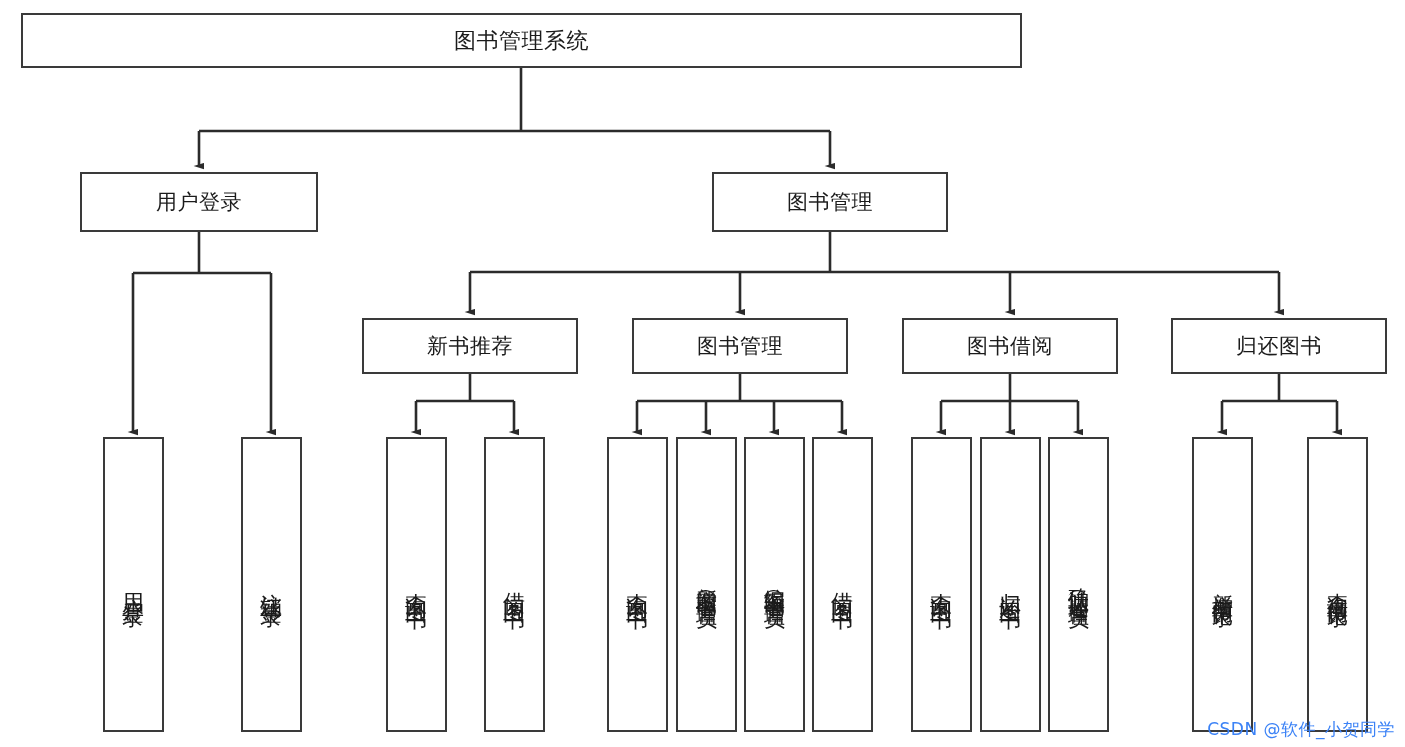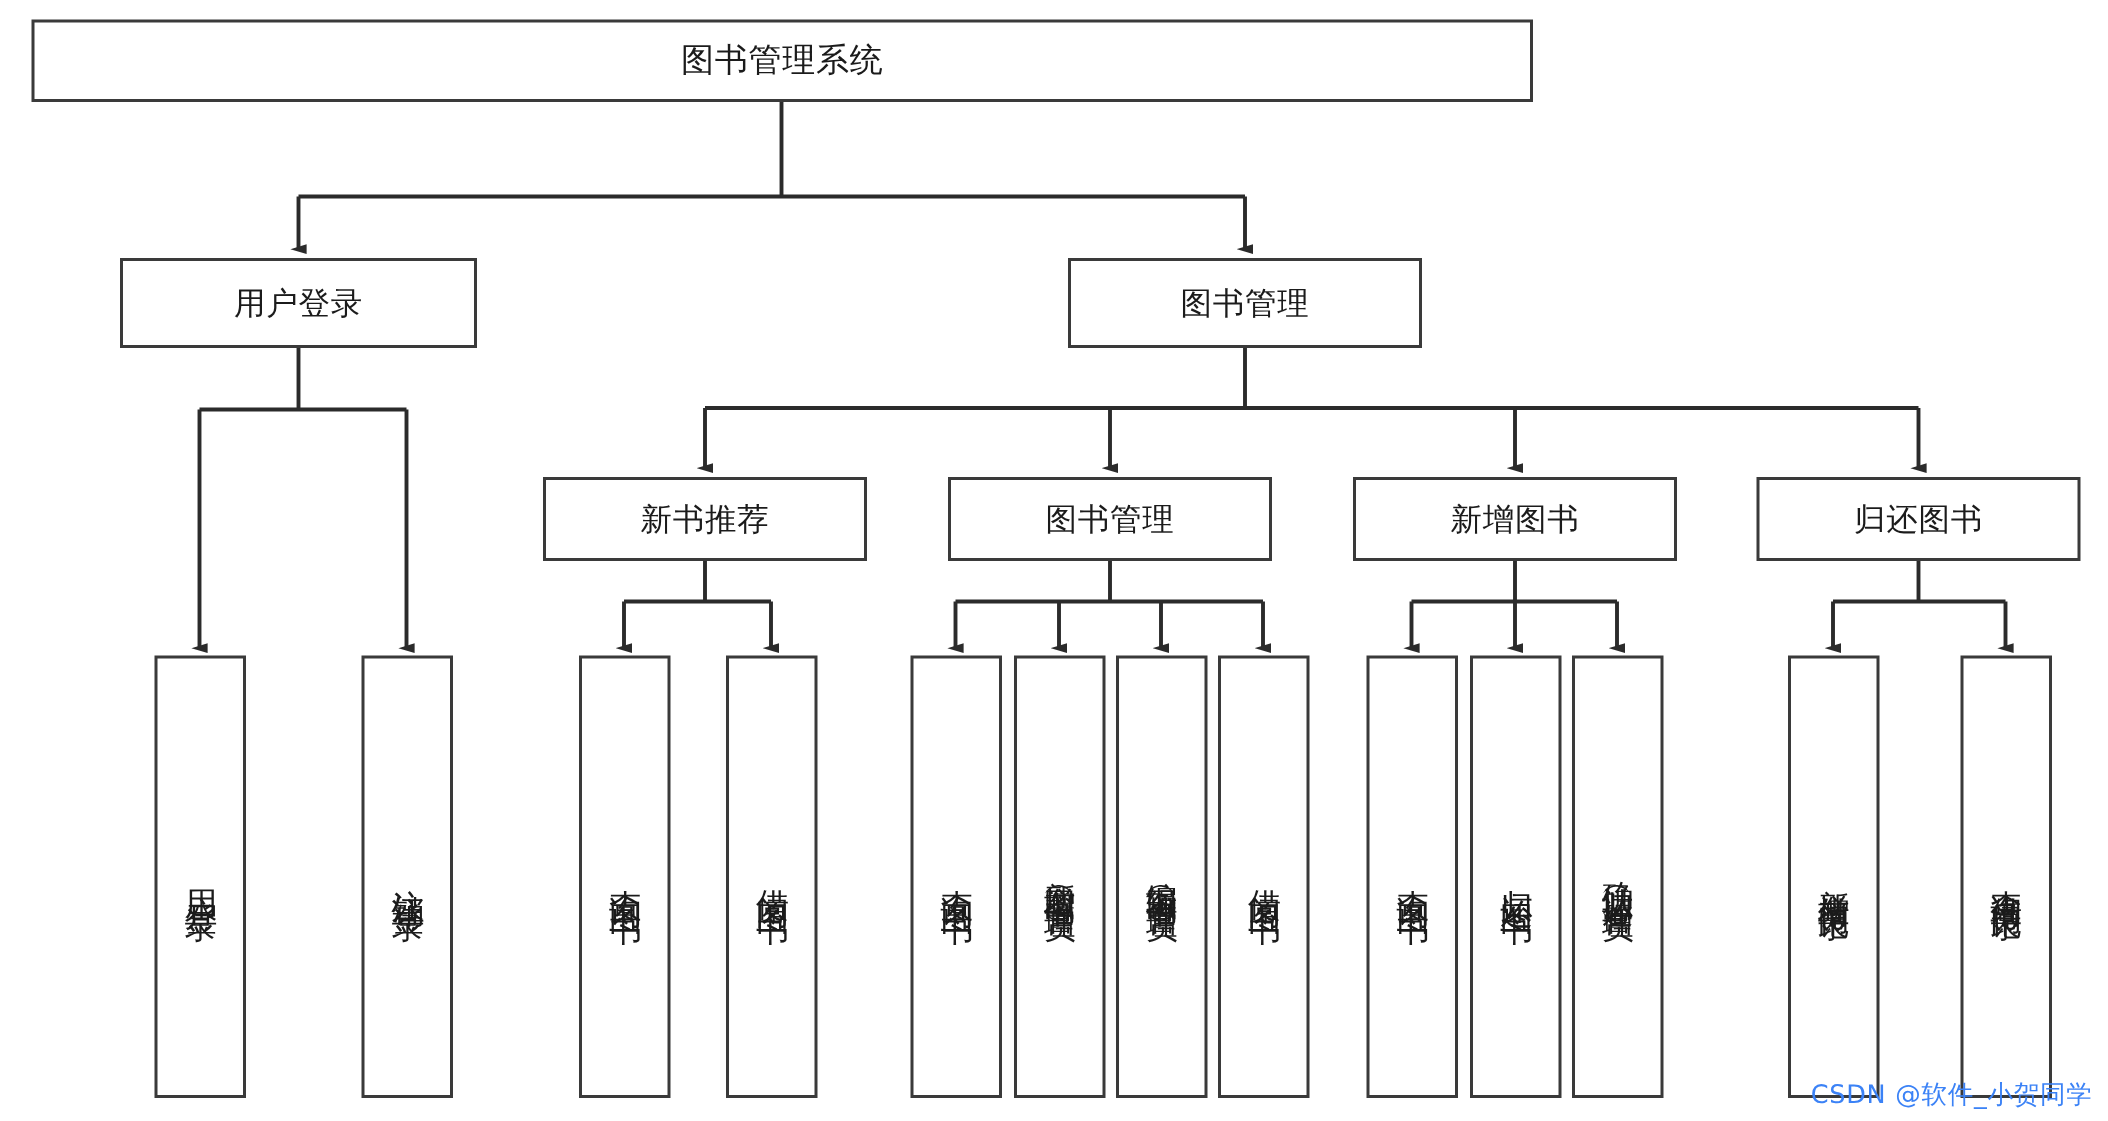--- a/index.html
+++ b/index.html
@@ -138,21 +138,21 @@
 
   <div class="node h-node" style="left:712px;top:172px;width:236px;height:60px;">
     <span class="lbl">图书管理</span>
   </div>
 
   <div class="node h-node" style="left:632px;top:318px;width:216px;height:56px;">
     <span class="lbl">图书管理</span>
   </div>
 
   <div class="node h-node" style="left:902px;top:318px;width:216px;height:56px;">
-    <span class="lbl">新增图书</span>
+    <span class="lbl">图书借阅</span>
   </div>
 
   <div class="node h-node" style="left:1171px;top:318px;width:216px;height:56px;">
     <span class="lbl">归还图书</span>
   </div>
 
   <div class="node v-node" style="left:103px;top:437px;width:61px;height:295px;">
     <span class="lbl">用户登录</span>
   </div>
 

